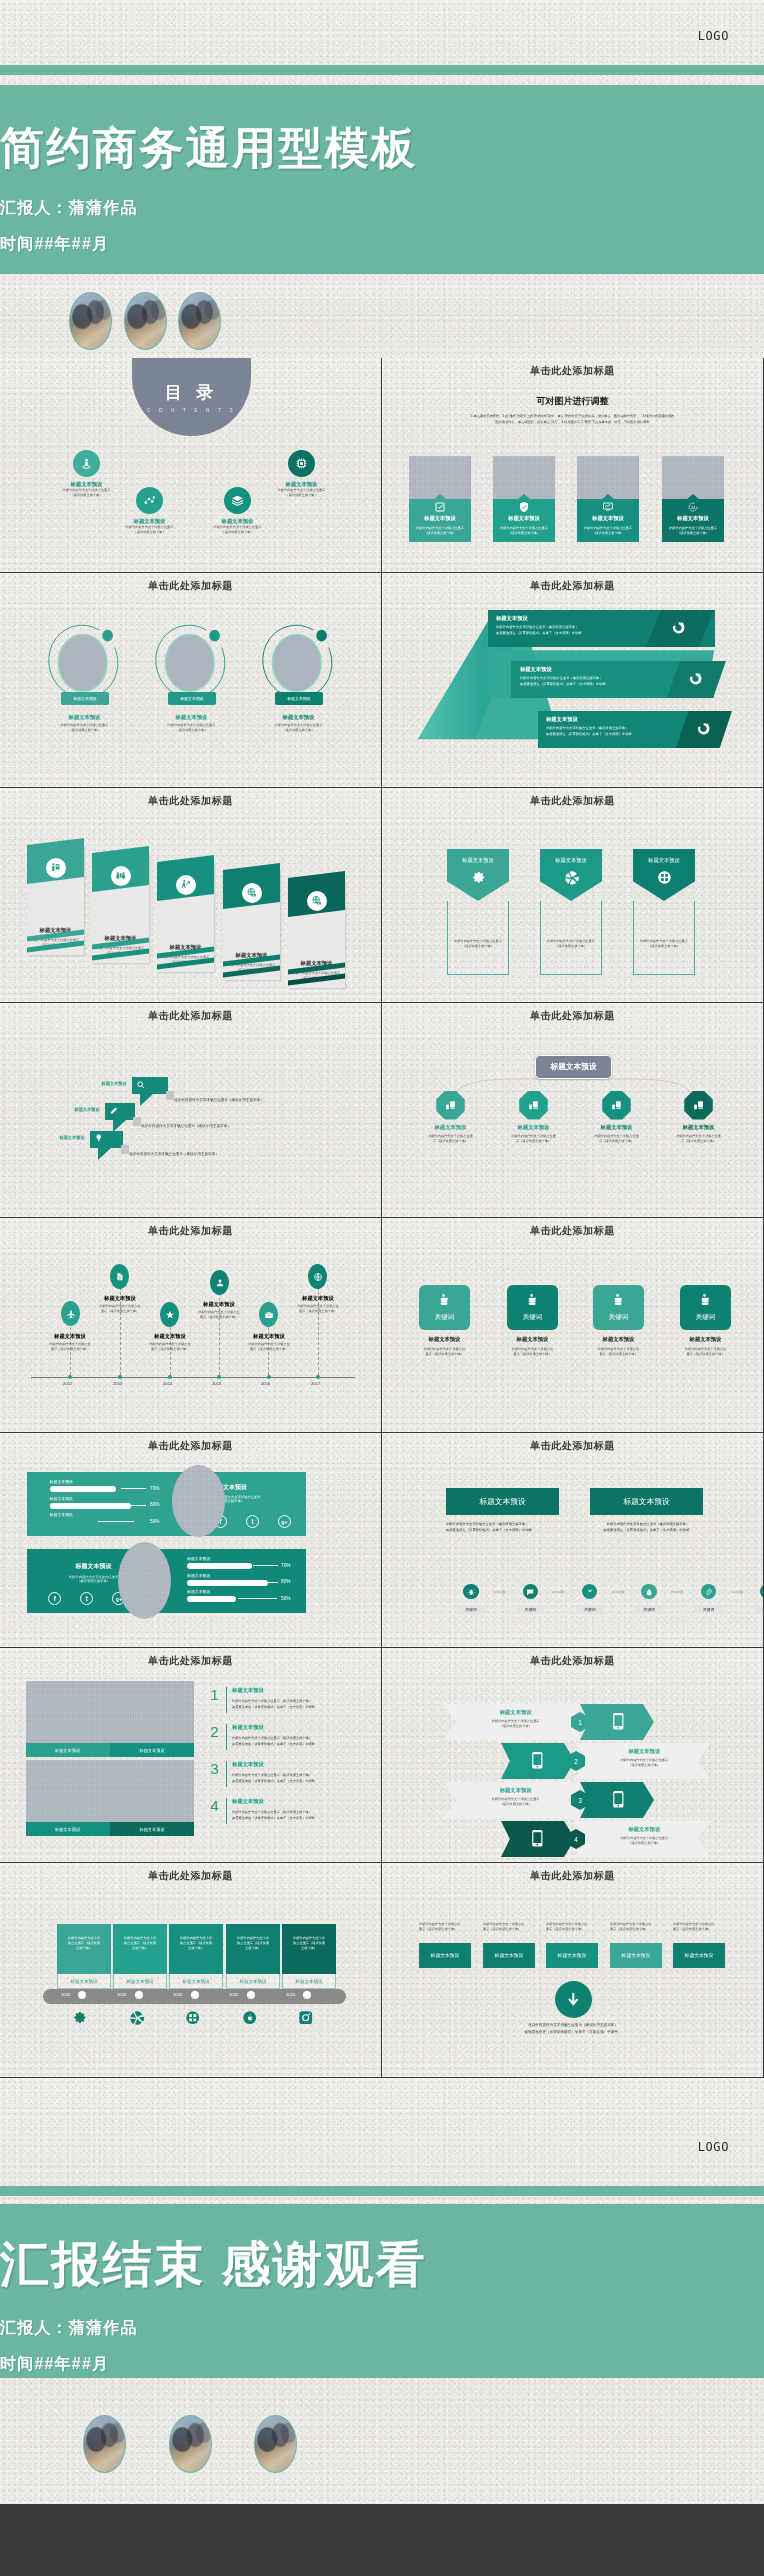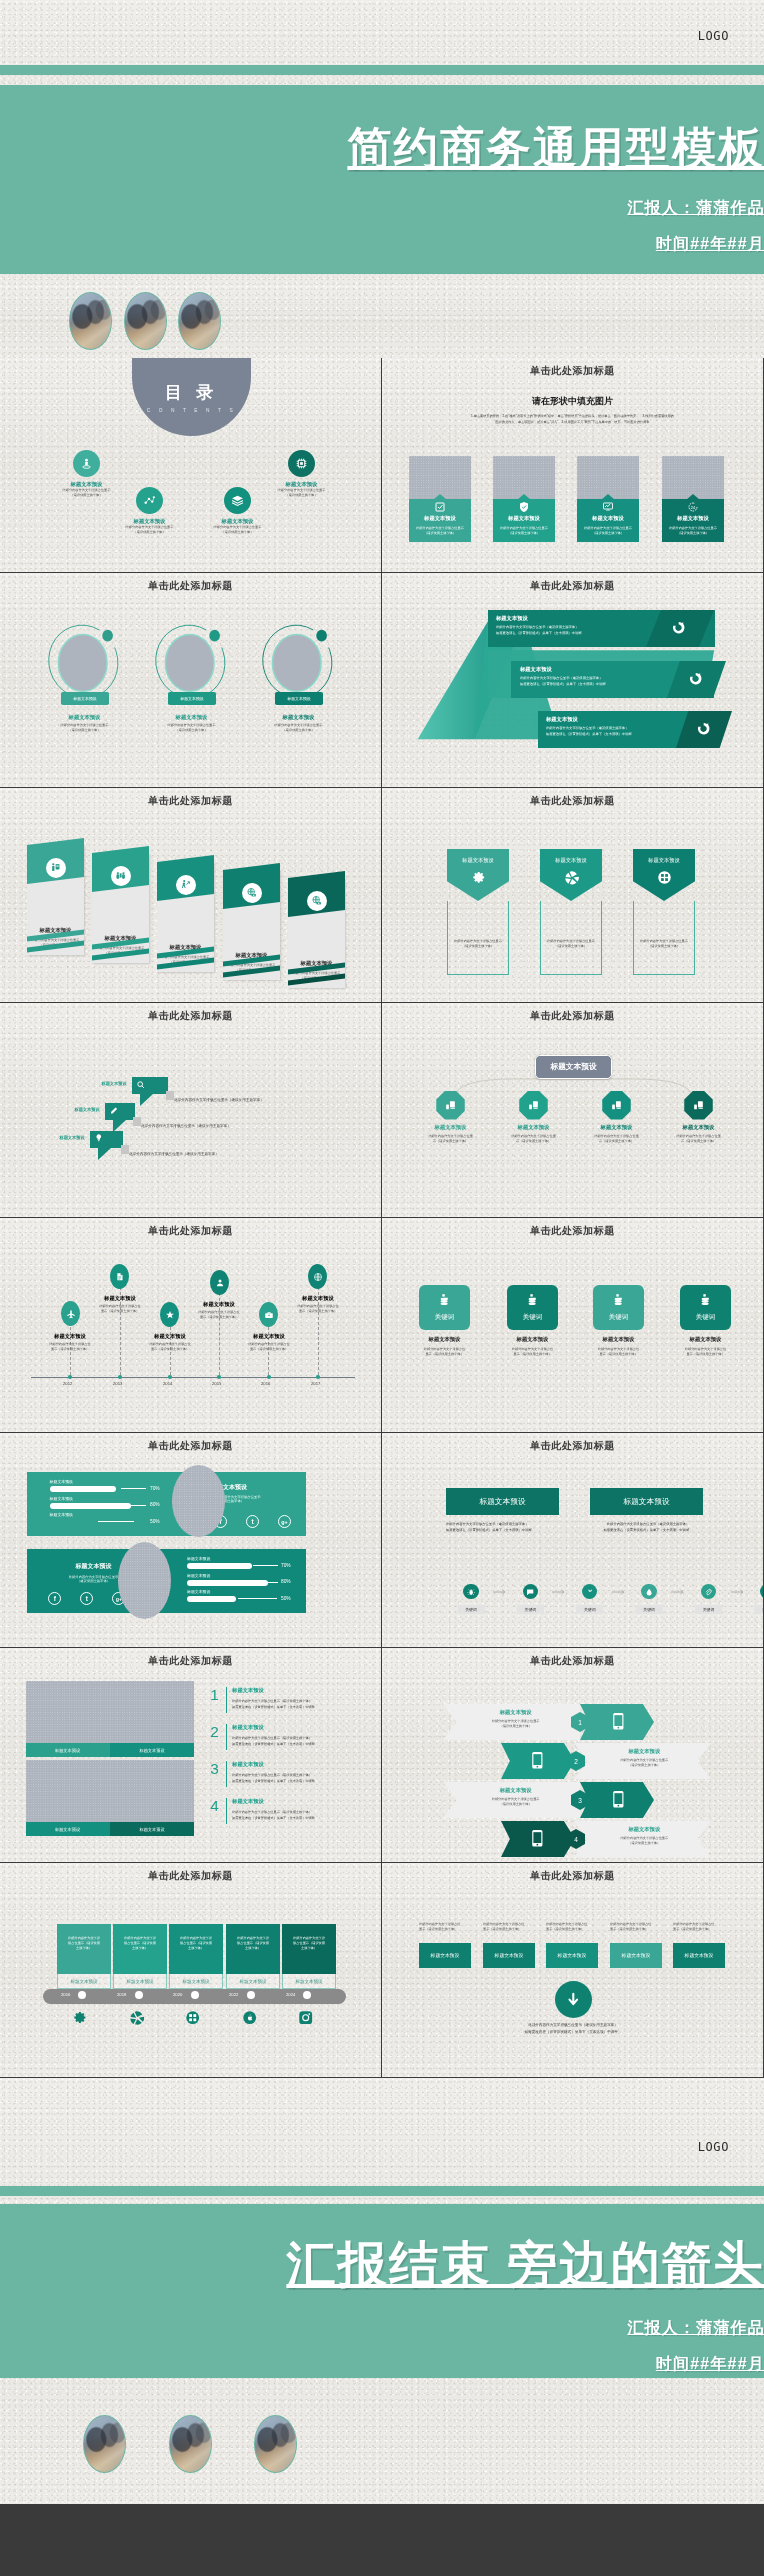--- a/index.html
+++ b/index.html
@@ -27,21 +27,21 @@
   .cover { position: relative; width: 765px; height: 285px; overflow: hidden; }
   .cover.last { height: 426px; }
   .cover .logo {
     position: absolute; right: 36px; top: 28.5px;
     font-size: 12px; letter-spacing: 0.6px; color: #2b2b2b;
     font-family: "DejaVu Sans Mono", monospace;
     margin-left: 41px;
   }
   .cover .thinbar { position: absolute; left: 0; width: 100%; height: 10px; background: #6bb6a3; }
   .cover .bigband { position: absolute; left: 0; width: 100%; background: #6bb6a3; }
-  .cover-inner { position: absolute; width: 100%; text-align: right; color: #fff; text-decoration: underline; }
+  .cover-inner { position: absolute; width: 100%; text-align: left; color: #fff; }
   .cover h1 {
     font-size: 44px; font-weight: bold; letter-spacing: 2.4px; color: #fff;
     text-shadow: 1.8px 1.8px 0 rgba(0,0,0,.13);
   }
   .cover.last h1 { font-size: 49px; }
   .cover .sub {
     font-size: 16px; font-weight: bold; margin-top: 20px; letter-spacing: 1.2px;
     text-shadow: 1.2px 1.2px 0 rgba(0,0,0,.11);
   }
   .cover .sub2 {
@@ -286,21 +286,21 @@
         </div>
         <div class="toc-h">标题文本预设</div>
         <div class="ctext">此部分内容作为文字排版占位显示</div>
         <div class="ctext">（建议使用主题字体）</div>
       </div>
     </div>
 
     <div class="slide paper">
       <div class="title">单击此处添加标题</div>
       <div class="rule"></div>
-      <div style="text-align:center;margin-top:11.3px;font-size:9px;font-weight:bold;color:#1b1b1b">请在形状中填充图片</div>
+      <div style="text-align:center;margin-top:11.3px;font-size:9px;font-weight:bold;color:#1b1b1b">可对图片进行调整</div>
       <div style="width:333px;margin:5.3px auto 0;font-size:3.2px;color:#3c3c3c;text-align:center;line-height:2">1.单击要填充的形状；2.在"格式"选项卡上的"形状样式"组中，单击"形状填充"旁边的箭头，然后单击「图片或纹理填充」。3.找到包含需要使用的</div>
       <div style="width:333px;margin:0 auto;font-size:3.2px;color:#3c3c3c;text-align:center;line-height:2">图片的文件夹，单击该图片，然后单击"插入"。4.使用图片工具"裁剪"下拉菜单中的「填充」可对图片进行调整</div>
 
       <div class="fc" style="left:27px;top:98px">
         <div class="img ph-gray"></div>
         <div class="bd" style="background:#3aa696">
           <div class="notch" style="border-bottom:6px solid #3aa696"></div>
           <div style="position:absolute;left:50%;top:1.8px;transform:translateX(-50%)">
             <svg width="12" height="12" viewBox="0 0 24 24" fill="none" stroke="#fff" stroke-width="2">
                 <rect x="4" y="4" width="16" height="16" rx="1"></rect>
@@ -1363,21 +1363,21 @@
       </div>
     </div>
 
   </div>
 
   <div class="cover last paper">
     <div class="logo" style="top:62px">LOGO</div>
     <div class="thinbar" style="top:108px"></div>
     <div class="bigband" style="top:126px;height:174px"></div>
     <div class="cover-inner" style="top:154px">
-      <h1>汇报结束  旁边的箭头</h1>
+      <h1>汇报结束  感谢观看</h1>
       <div class="sub">汇报人：蒲蒲作品</div>
       <div class="sub2">时间##年##月</div>
     </div>
     <div class="photo-oval" style="left:83px;top:337px"></div>
     <div class="photo-oval" style="left:169px;top:337px"></div>
     <div class="photo-oval" style="left:254px;top:337px"></div>
   </div>
 
 </div>
 

